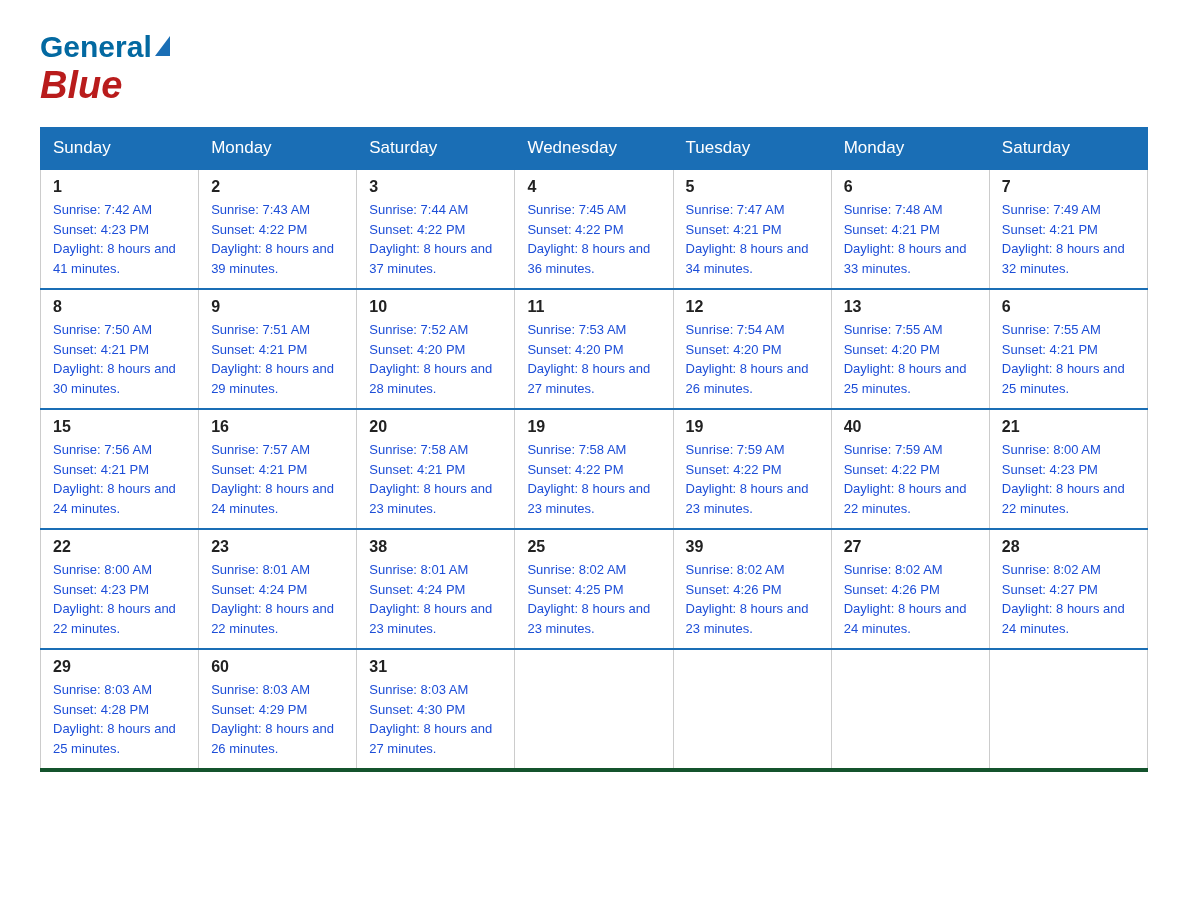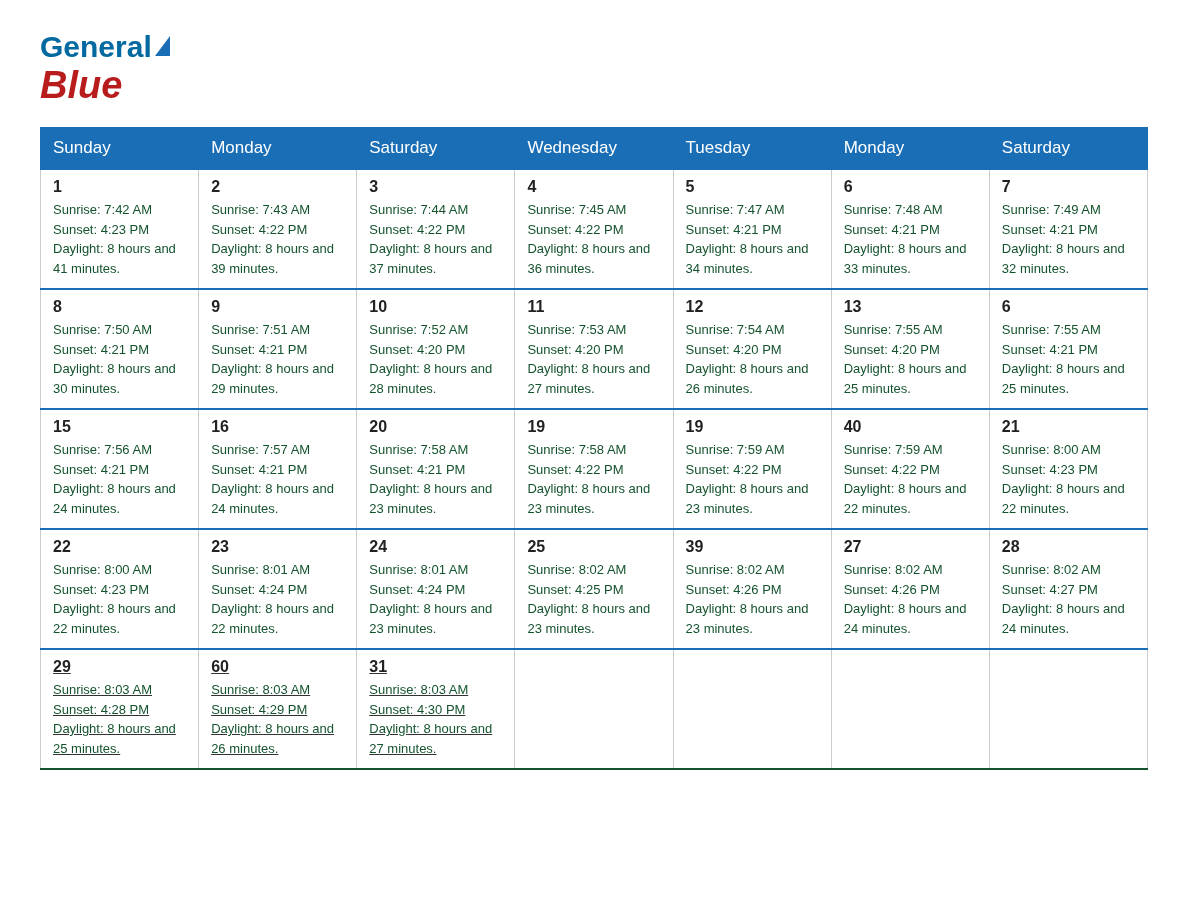--- a/index.html
+++ b/index.html
@@ -51,36 +51,35 @@
     .calendar td {
       vertical-align: top;
       padding: 8px 12px 10px 12px;
       border: 1px solid #ccc;
       font-size: 13.5px;
       color: #333;
       width: 14.28%;
       min-height: 100px;
     }
     .calendar tr:last-child td {
-      border-bottom: 2px solid #14532d;
-      text-decoration: underline;
+      border-bottom: 4px solid #14532d;
     }
     .calendar tbody tr:first-child td {
       border-top: 2px solid #1a6eb5;
     }
     .day-num {
       font-size: 16px;
       font-weight: bold;
       display: block;
       margin-bottom: 4px;
       color: #222;
     }
     .day-info {
       font-size: 13px;
-      color: #14532d;
+      color: #1d4ed8;
       line-height: 1.5;
     }
     .calendar tbody tr td {
       border-top: 2px solid #1a6eb5;
     }
     .empty-cell {
       background: #fff;
     }
     .logo-text-wrap {
       display: inline-flex;
@@ -212,21 +211,21 @@
       <tr>
         <td>
           <span class="day-num">22</span>
           <span class="day-info">Sunrise: 8:00 AM<br>Sunset: 4:23 PM<br>Daylight: 8 hours and 22 minutes.</span>
         </td>
         <td>
           <span class="day-num">23</span>
           <span class="day-info">Sunrise: 8:01 AM<br>Sunset: 4:24 PM<br>Daylight: 8 hours and 22 minutes.</span>
         </td>
         <td>
-          <span class="day-num">24</span>
+          <span class="day-num">38</span>
           <span class="day-info">Sunrise: 8:01 AM<br>Sunset: 4:24 PM<br>Daylight: 8 hours and 23 minutes.</span>
         </td>
         <td>
           <span class="day-num">25</span>
           <span class="day-info">Sunrise: 8:02 AM<br>Sunset: 4:25 PM<br>Daylight: 8 hours and 23 minutes.</span>
         </td>
         <td>
           <span class="day-num">39</span>
           <span class="day-info">Sunrise: 8:02 AM<br>Sunset: 4:26 PM<br>Daylight: 8 hours and 23 minutes.</span>
         </td>

